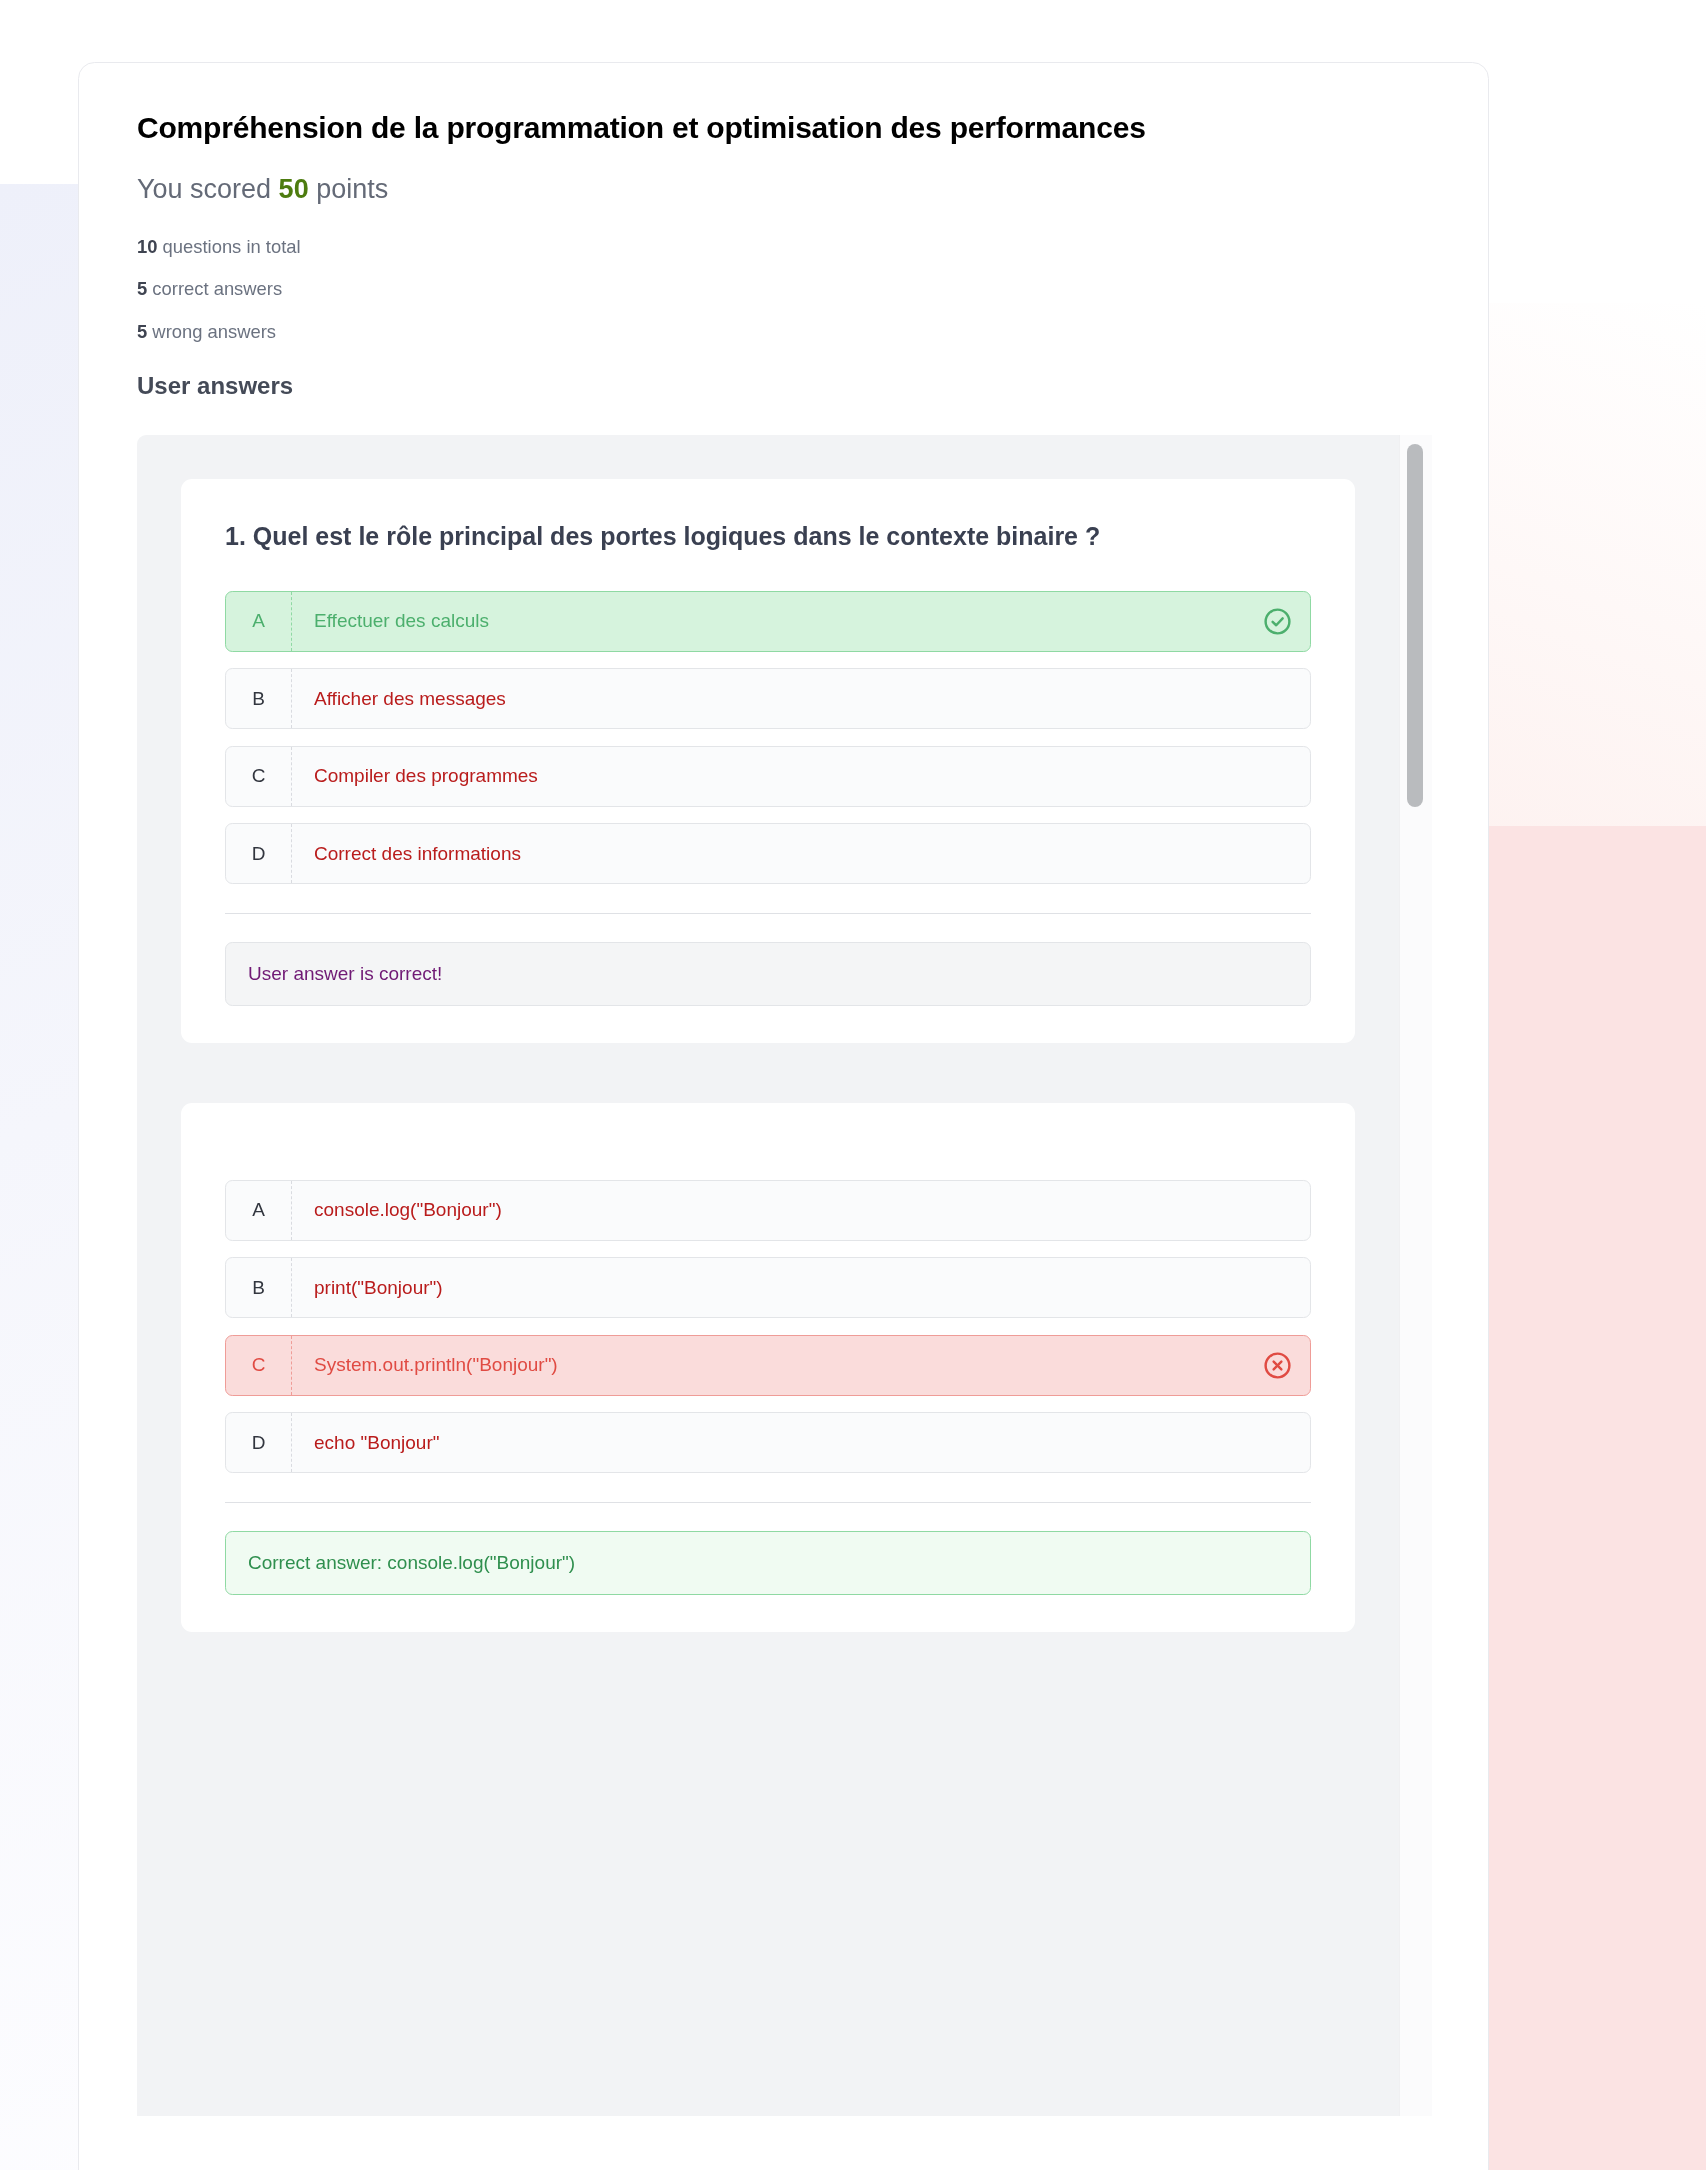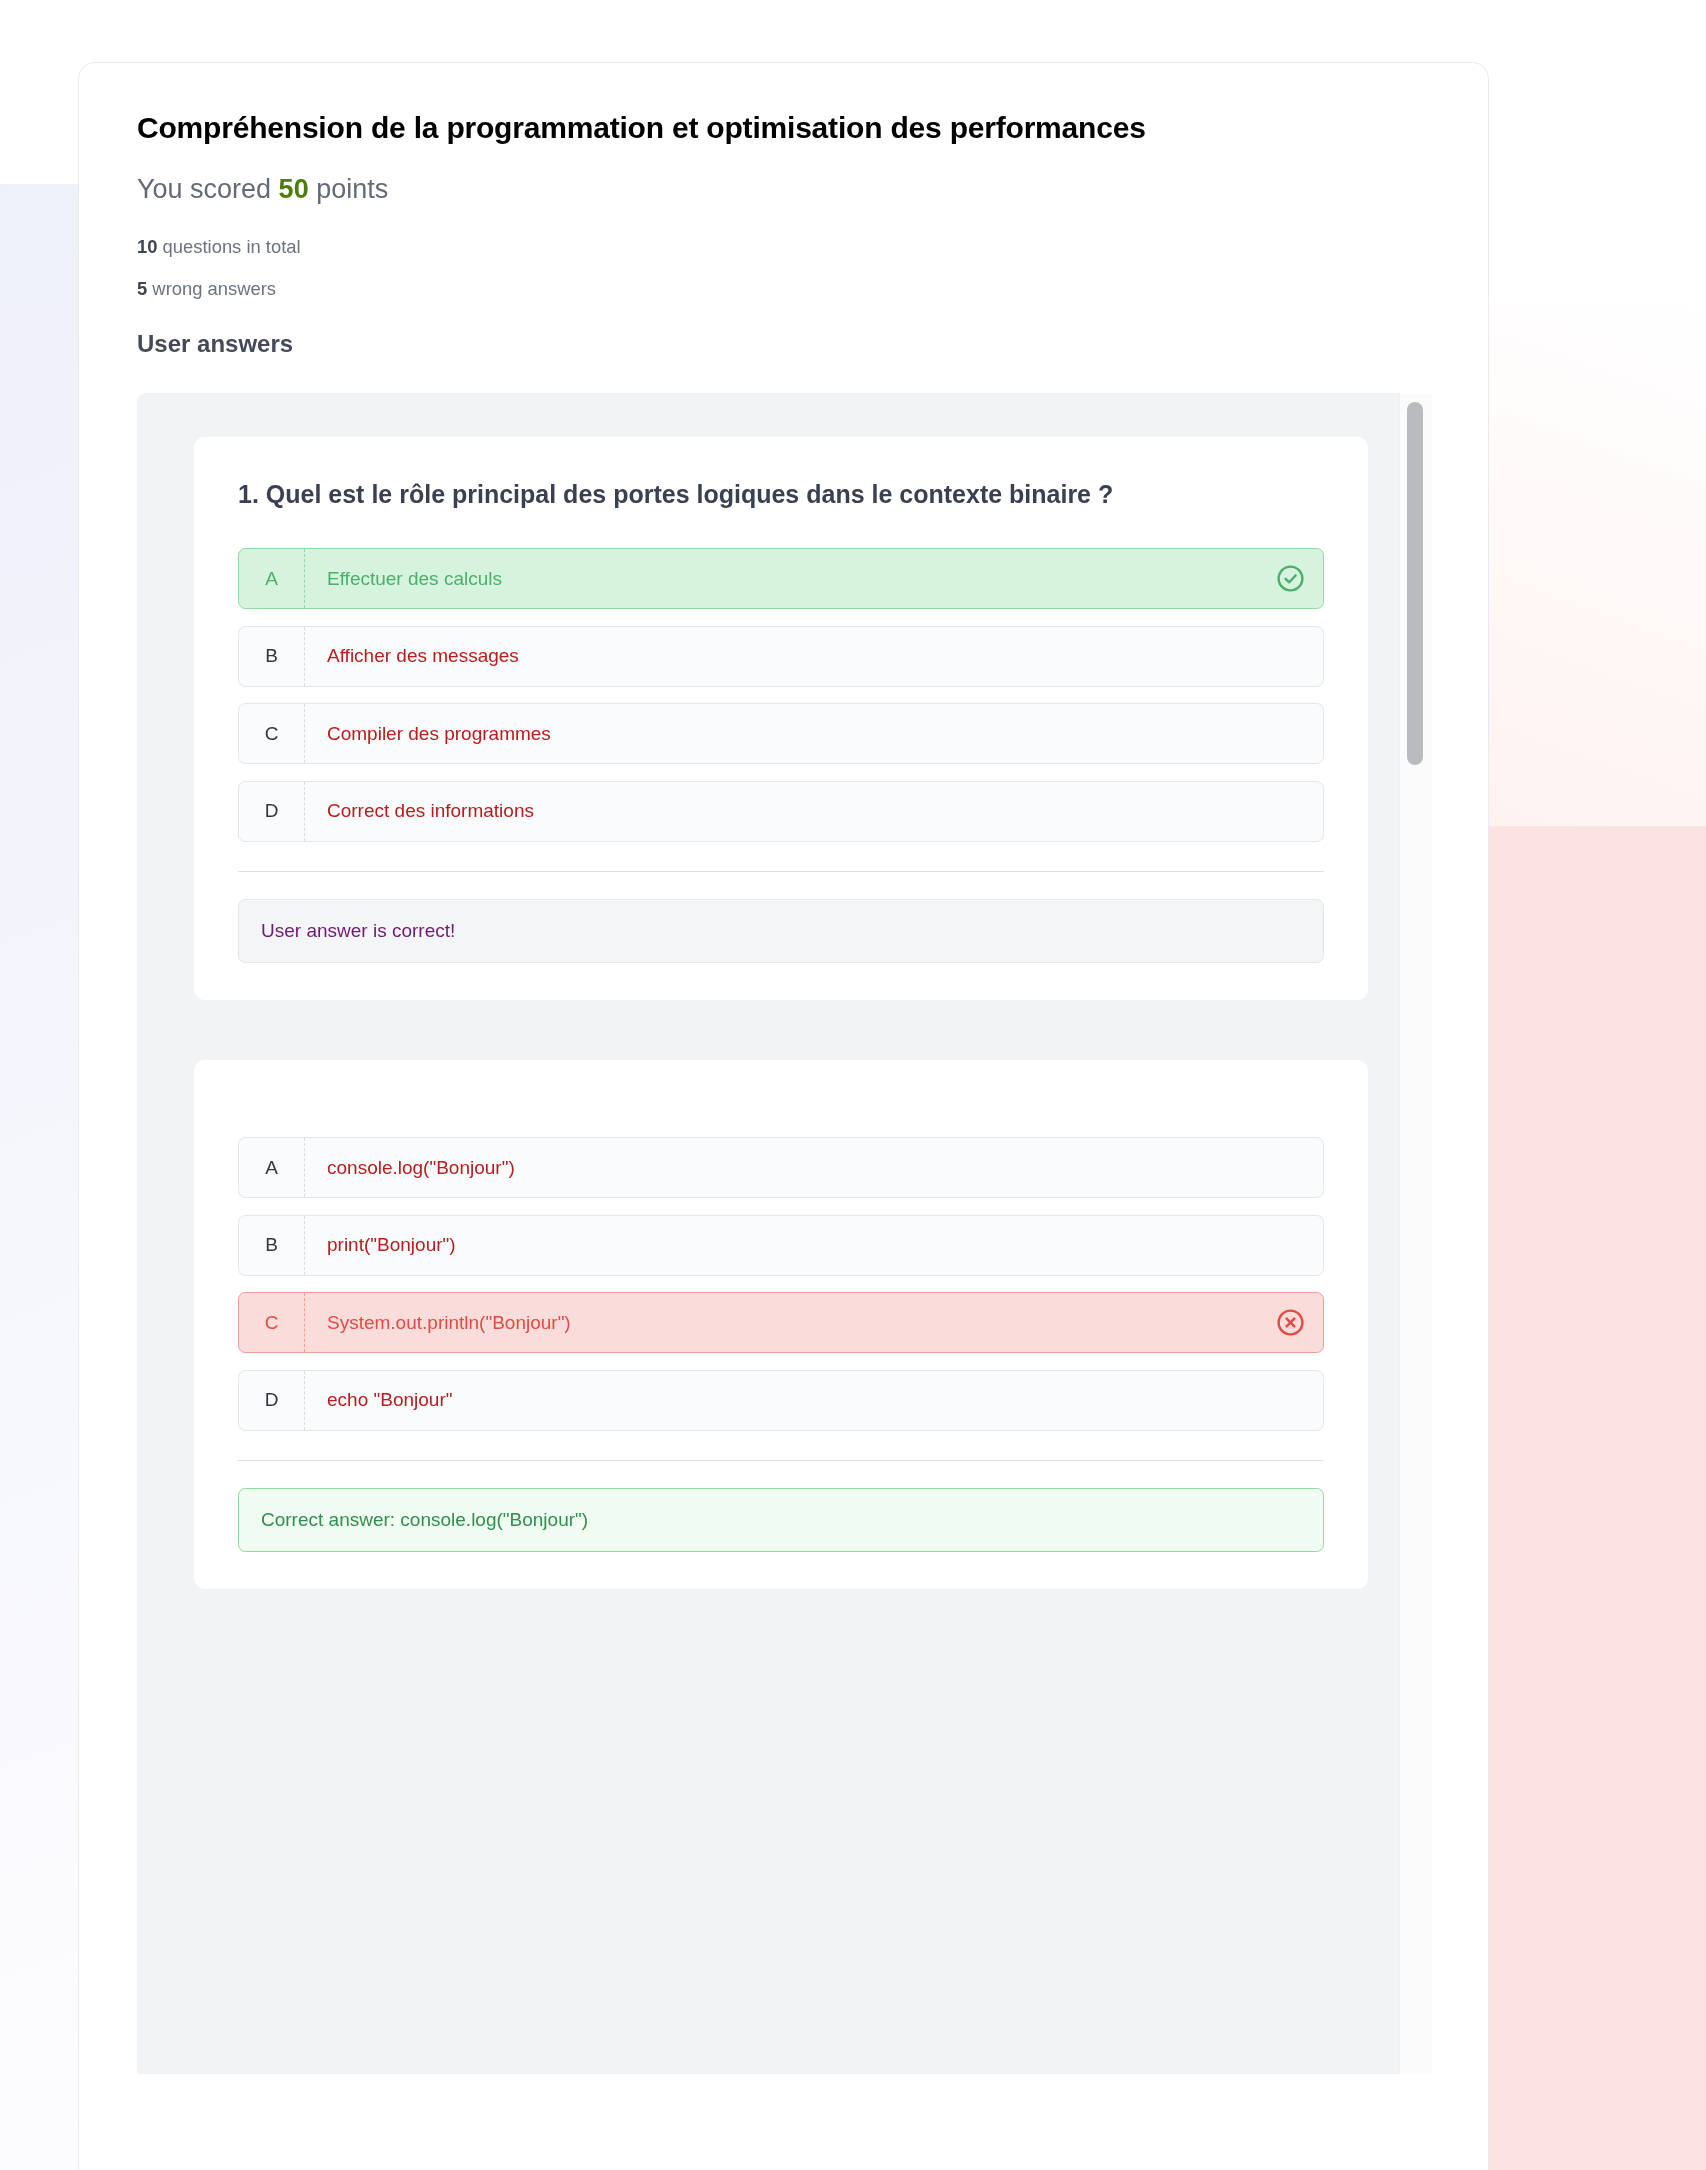--- a/index.html
+++ b/index.html
@@ -100,21 +100,21 @@
     margin-right: 0;
     width: 1295px;
     height: 1681px;
     background: #f2f3f5;
     border-radius: 9.2px 0 0 0;
     overflow: hidden;
   }
 
   .answers-scroll {
     position: absolute;
-    left: 13px; top: 0;
+    left: 0; top: 0;
     width: 1262px;
     height: 100%;
     padding: 44px 0 0 44px;
   }
 
   .scrollbar-track {
     position: absolute;
     top: 0;
     right: 0;
     width: 33px;
@@ -245,20 +245,23 @@
 
     <div class="score-line">
       <span>You scored </span><b>50</b><span> points</span>
     </div>
 
     <div class="stats">
       <div class="stat-row">
         <b>10</b><span> questions in total</span>
       </div>
       <div class="stat-row">
+        <b>5</b><span> correct answers</span>
+      </div>
+      <div class="stat-row">
         <b>5</b><span> wrong answers</span>
       </div>
     </div>
 
     <h2 class="section-heading">User answers</h2>
 
     <div class="answers-panel">
 
       <div class="answers-scroll">
 

